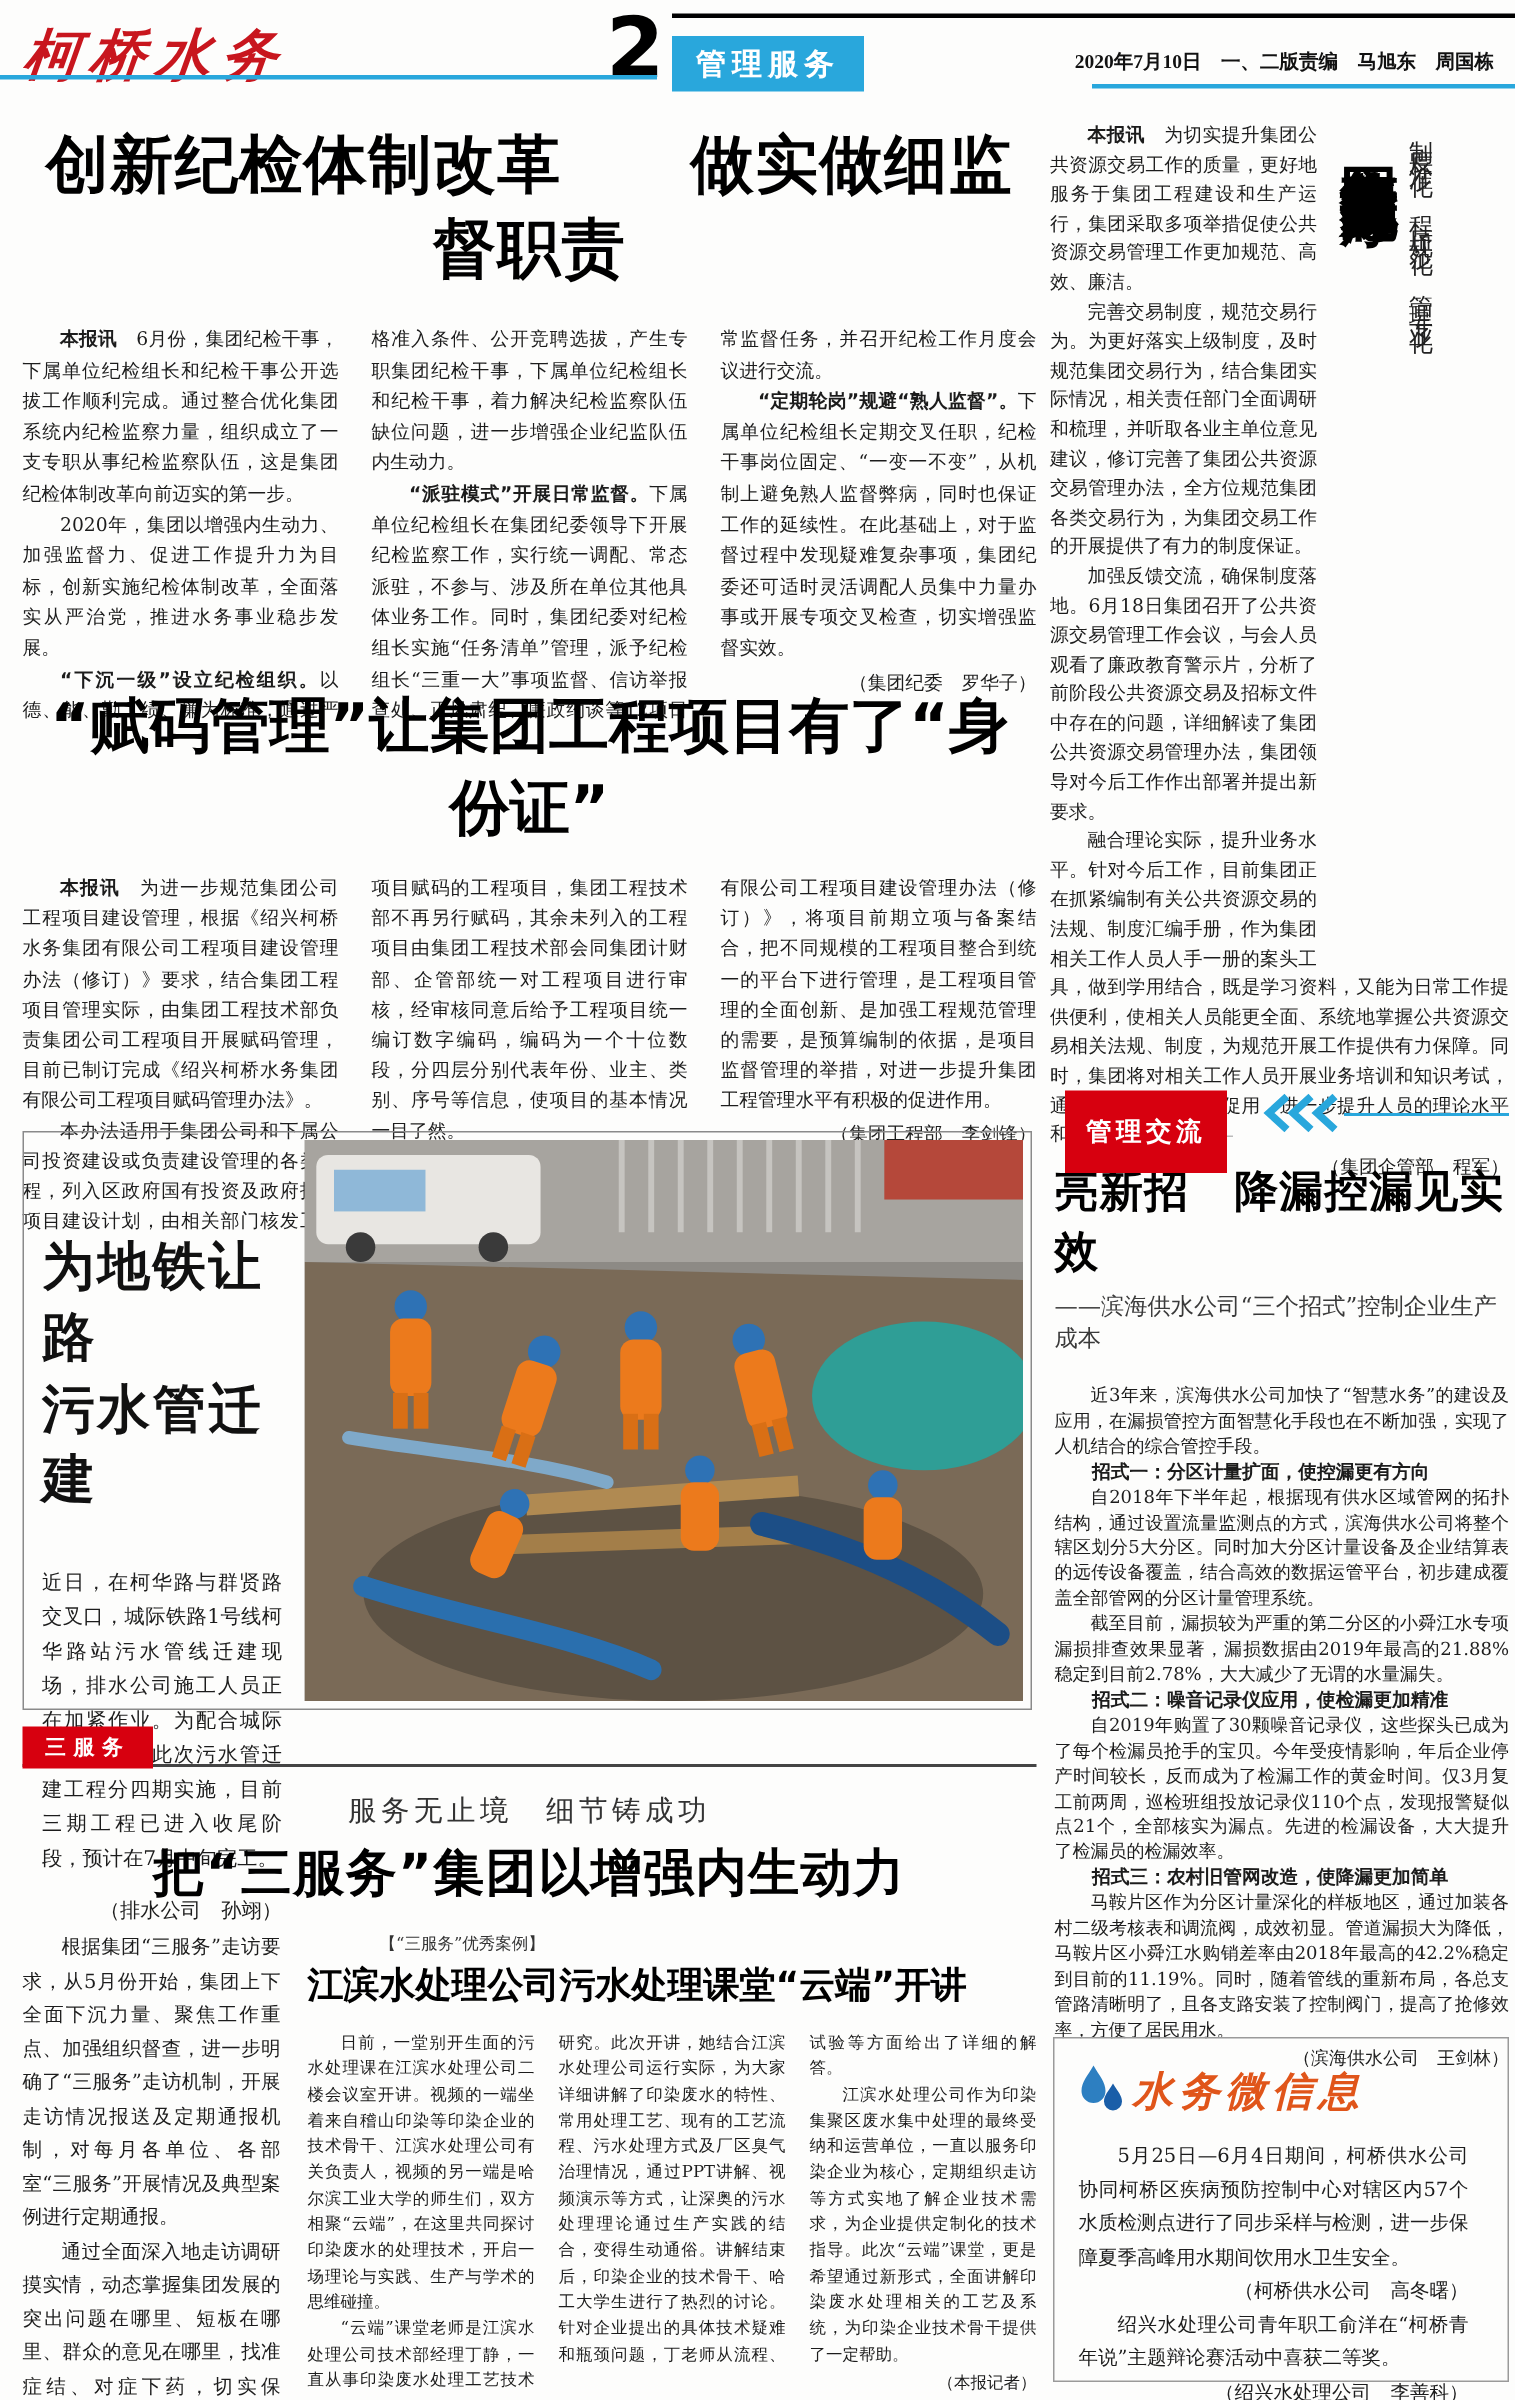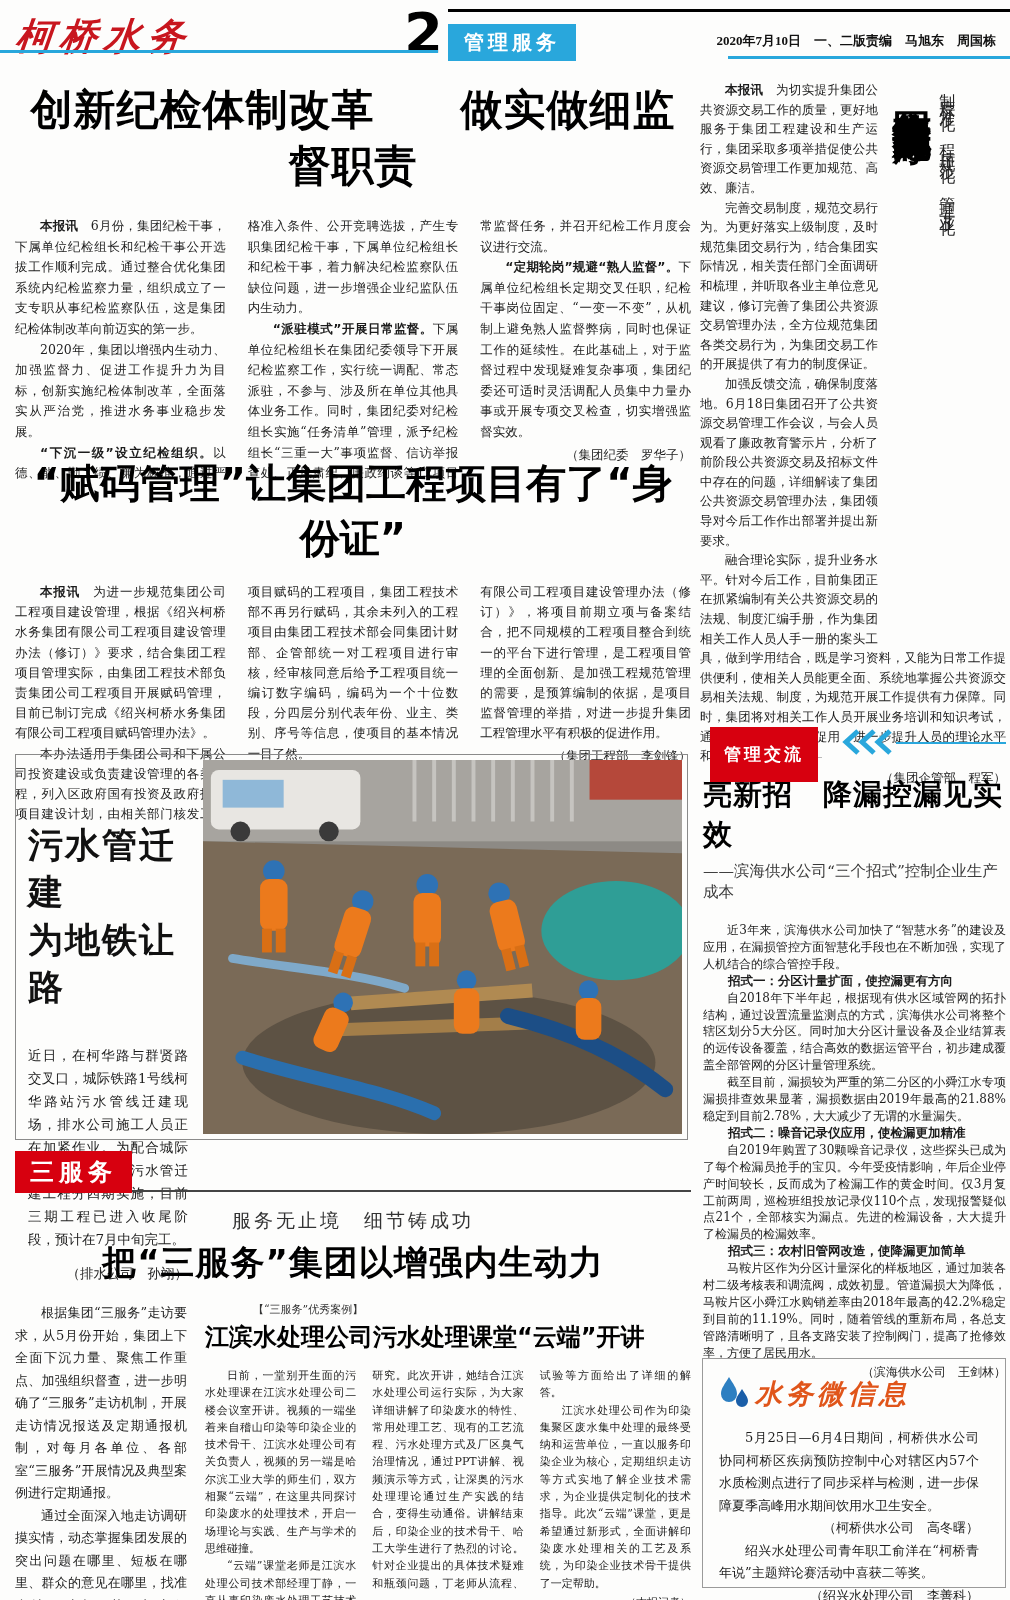--- a/index.html
+++ b/index.html
@@ -58,21 +58,21 @@
   .exch-rule{position:absolute;left:896px;top:742px;width:110px;height:2px;background:#29a7dc;}
   .exch{left:703px;top:775px;width:303px;}
   .exch h2{margin:0;font-family:"DejaVu Sans",sans-serif;font-size:29px;font-weight:bold;
         text-align:left;letter-spacing:1px;color:#000;}
   .exch .sub{margin:6px 0 0 0;font-size:15.5px;color:#3a3a3a;}
   .exch-body{margin-top:19px;font-size:12px;line-height:16.9px;text-align:justify;}
   .tip-head{margin:0;text-indent:2em;font-family:"DejaVu Sans",sans-serif;font-weight:bold;font-size:12.5px;}
   
   .svc{left:15px;top:1148px;width:676px;}
   .svc-label{display:inline-block;background:#d7000f;color:#fff;font-family:"DejaVu Sans",sans-serif;
-        font-weight:bold;font-size:24px;padding:5px 15px;letter-spacing:5px;position:relative;top:3px;}
+        font-weight:bold;font-size:14px;padding:5px 15px;letter-spacing:5px;position:relative;top:3px;}
   .svc-rule{border-bottom:2px solid #444;margin-top:0px;}
   .svc-kicker{margin-top:16px;text-align:center;font-size:19px;color:#333;letter-spacing:3px;}
   .svc h2{margin:6px 0 0 0;font-family:"DejaVu Sans",sans-serif;font-size:34px;font-weight:bold;
         text-align:center;letter-spacing:1px;color:#000;}
   .svc-row{display:flex;margin-top:16px;}
   .svc-left{width:172px;font-size:13px;line-height:22.5px;text-align:justify;flex:none;}
   .svc-right{flex:1;margin-left:18px;}
   .case-label{font-size:11px;color:#333;margin-left:48px;}
   .case-title{margin:4px 0 0 0;font-family:"DejaVu Sans",sans-serif;font-size:24px;font-weight:bold;color:#000;}
   .case-body{margin-top:14px;column-count:3;column-gap:16px;font-size:11px;line-height:17.3px;text-align:justify;}
@@ -128,22 +128,22 @@
     <p class="body-p"><b>本报讯</b><span>　为切实提升集团公共资源交易工作的质量，更好地服务于集团工程建设和生产运行，集团采取多项举措促使公共资源交易管理工作更加规范、高效、廉洁。</span></p>
     <p class="body-p">完善交易制度，规范交易行为。为更好落实上级制度，及时规范集团交易行为，结合集团实际情况，相关责任部门全面调研和梳理，并听取各业主单位意见建议，修订完善了集团公共资源交易管理办法，全方位规范集团各类交易行为，为集团交易工作的开展提供了有力的制度保证。</p>
     <p class="body-p">加强反馈交流，确保制度落地。6月18日集团召开了公共资源交易管理工作会议，与会人员观看了廉政教育警示片，分析了前阶段公共资源交易及招标文件中存在的问题，详细解读了集团公共资源交易管理办法，集团领导对今后工作作出部署并提出新要求。</p>
     <p class="body-p">融合理论实际，提升业务水平。针对今后工作，目前集团正在抓紧编制有关公共资源交易的法规、制度汇编手册，作为集团相关工作人员人手一册的案头工具，做到学用结合，既是学习资料，又能为日常工作提供便利，使相关人员能更全面、系统地掌握公共资源交易相关法规、制度，为规范开展工作提供有力保障。同时，集团将对相关工作人员开展业务培训和知识考试，通过以考促学、以学促用，进一步提升人员的理论水平和工作技能。</p>
     <div class="byline">（集团企管部　程军）</div>
   </div>
 
   <div class="art photo-box">
     <div class="photo-left">
       <div class="photo-title">
+        <div>为地铁让路</div>
         <div>污水管迁建</div>
-        <div>为地铁让路</div>
       </div>
       <div class="photo-cap">近日，在柯华路与群贤路交叉口，城际铁路1号线柯华路站污水管线迁建现场，排水公司施工人员正在加紧作业。为配合城际铁路施工，此次污水管迁建工程分四期实施，目前三期工程已进入收尾阶段，预计在7月中旬完工。</div>
       <div class="photo-byline">（排水公司　孙翊）</div>
     </div>
     <div class="photo-right">
       <svg viewBox="0 0 487 377" preserveAspectRatio="none">
         <rect width="487" height="377" fill="#8d8a85"></rect>
         <rect y="0" width="487" height="82" fill="#a7a49f"></rect>
         <g stroke="#c6c4c0" stroke-width="4">
           <line x1="215" y1="0" x2="215" y2="62"></line>

